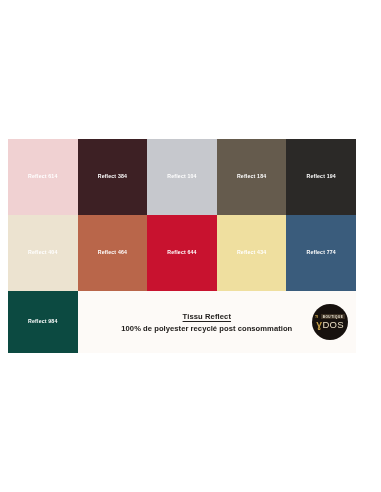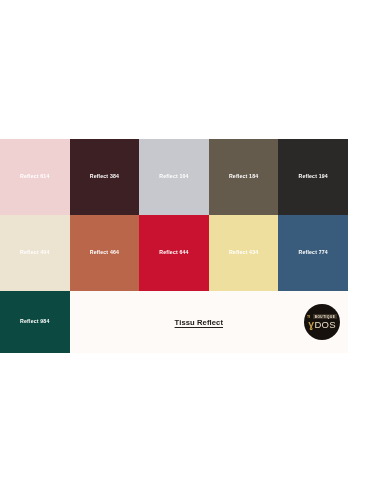--- a/index.html
+++ b/index.html
@@ -9,21 +9,21 @@
   body {
     width: 381px;
     height: 492px;
     background: #ffffff;
     font-family: "Liberation Sans", sans-serif;
     overflow: hidden;
   }
 
   #card {
     position: absolute;
-    left: 0;
+    left: 8px;
     top: 139px;
     width: 348px;
     height: 214px;
     background: #fdfaf7;
   }
 
   .swatch-row {
     display: flex;
     width: 100%;
   }
@@ -206,20 +206,21 @@
     </div>
   </div>
 
   <div class="row-3">
     <div class="teal-swatch" style="background: rgb(12, 74, 65);">
       <span class="swatch-label" style="color: rgb(255, 255, 255);">Reflect 984</span>
     </div>
     <div class="info-panel">
       <div class="info-text">
         <div class="info-title">Tissu Reflect</div>
+        <div class="info-sub">100% de polyester recyclé post consommation</div>
       </div>
       <div class="logo-badge" style="background: rgb(23, 17, 14);">
         <div class="logo-top">
           <span class="logo-la">LA</span>
           <span class="logo-boutique">BOUTIQUE</span>
         </div>
         <div class="logo-bottom">
           <span class="logo-mark">Ɣ</span>
           <span class="logo-dos">DOS</span>
         </div>

